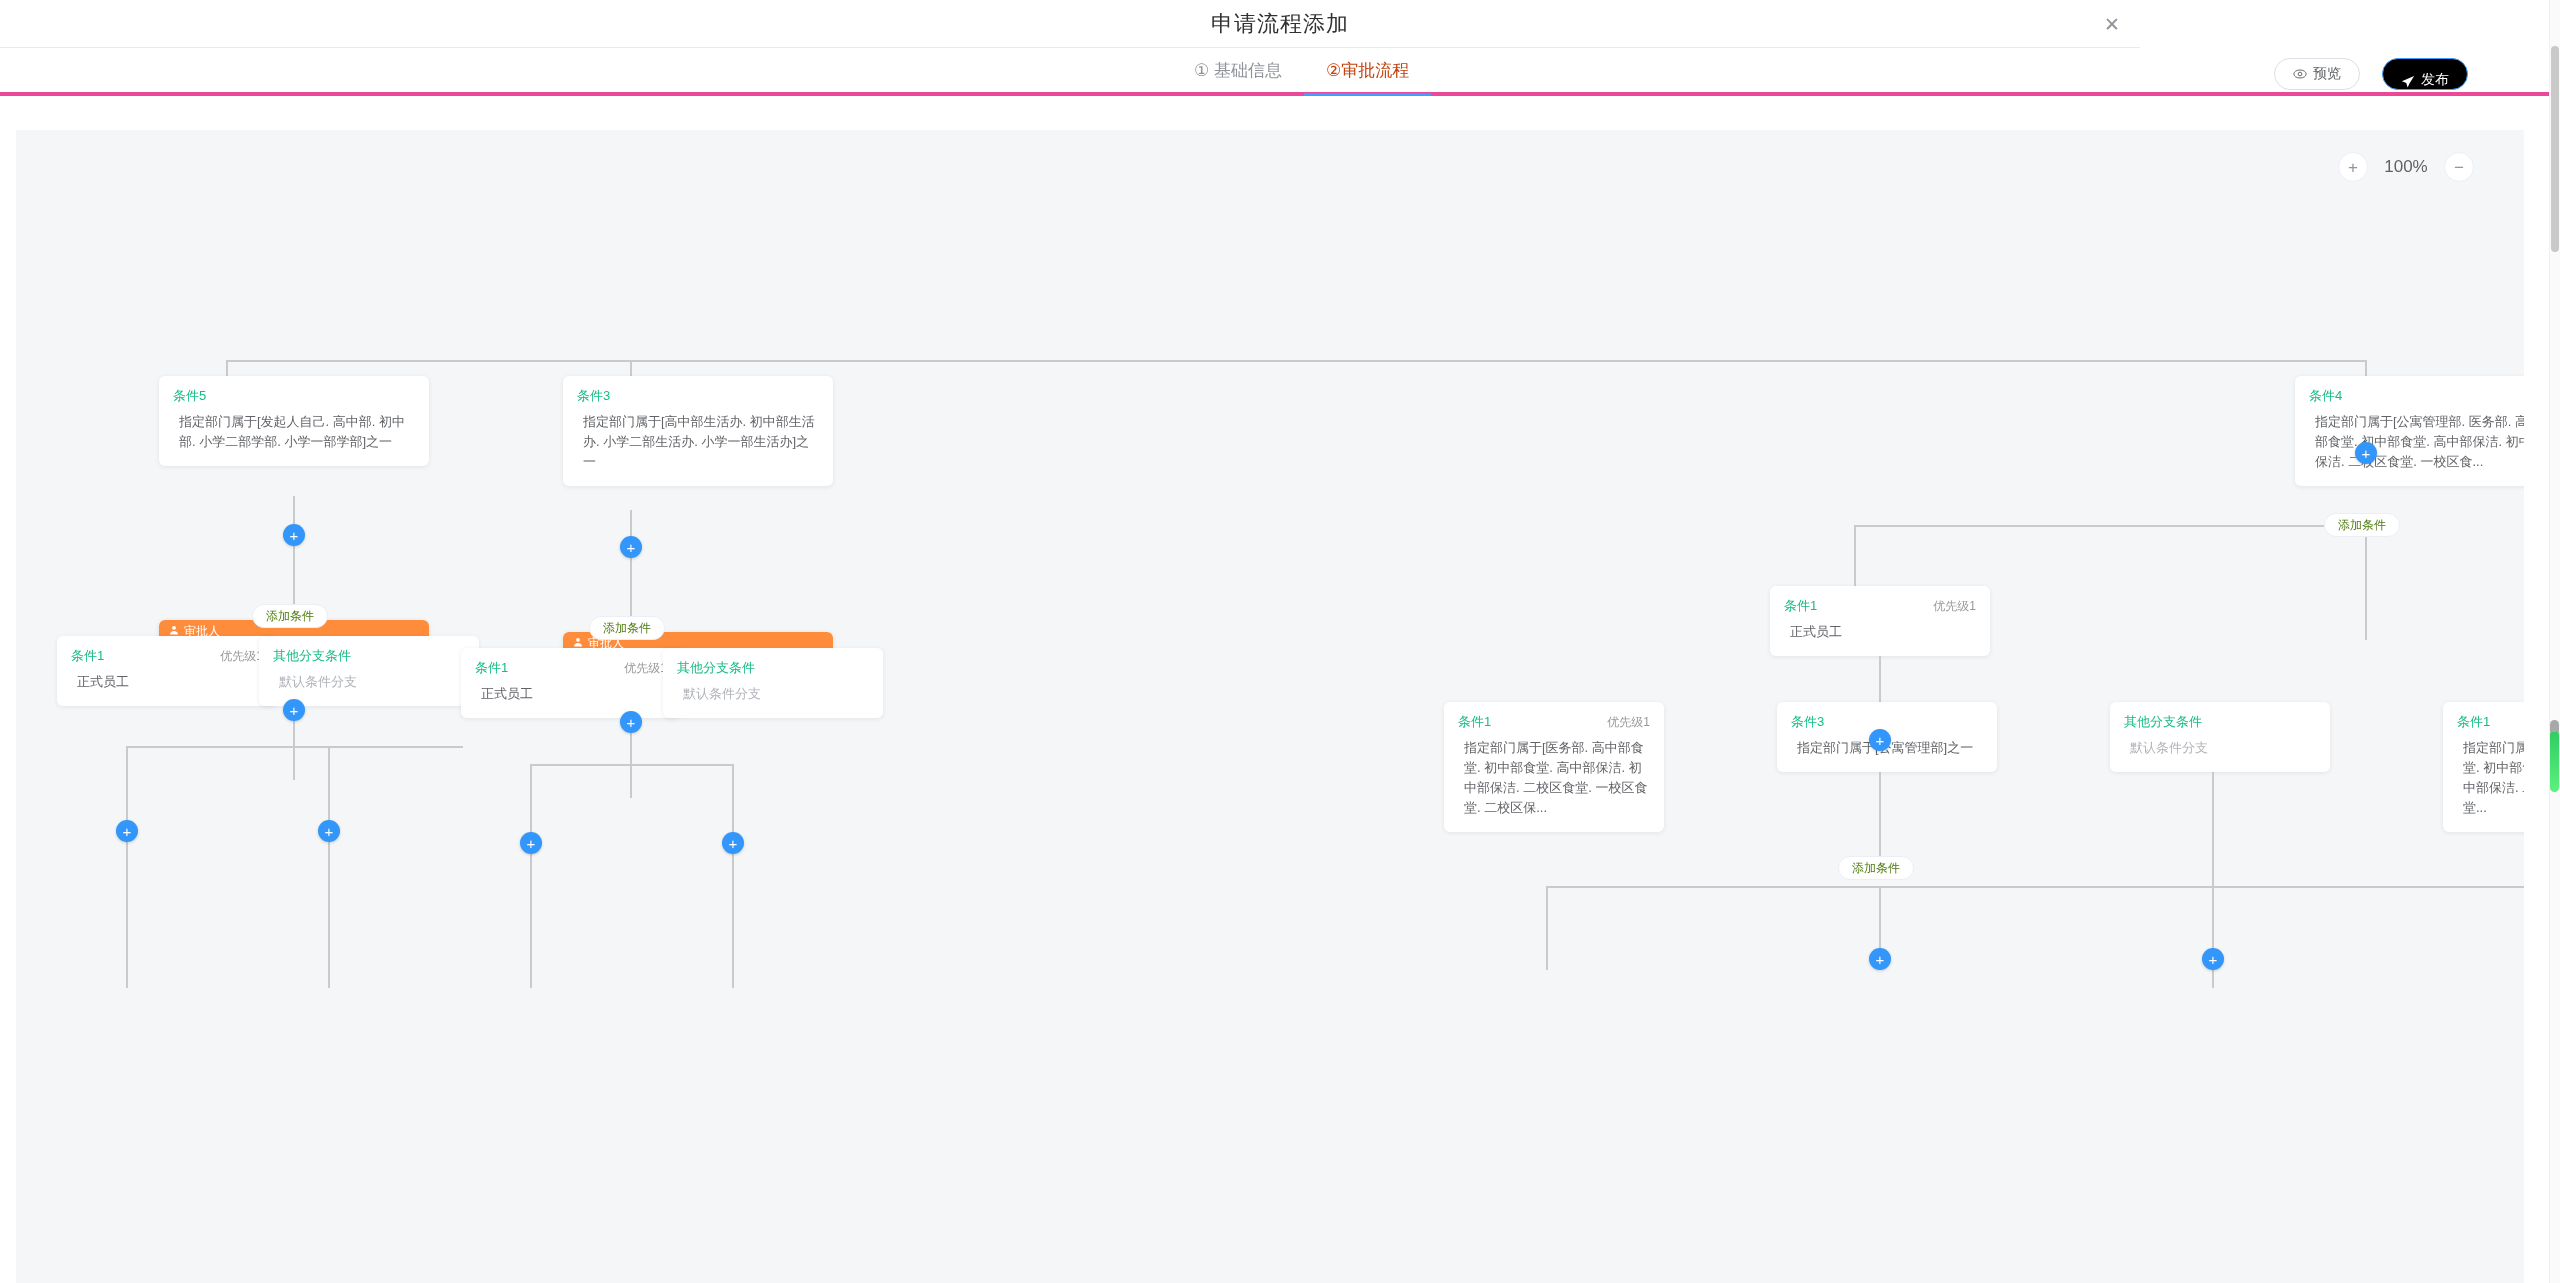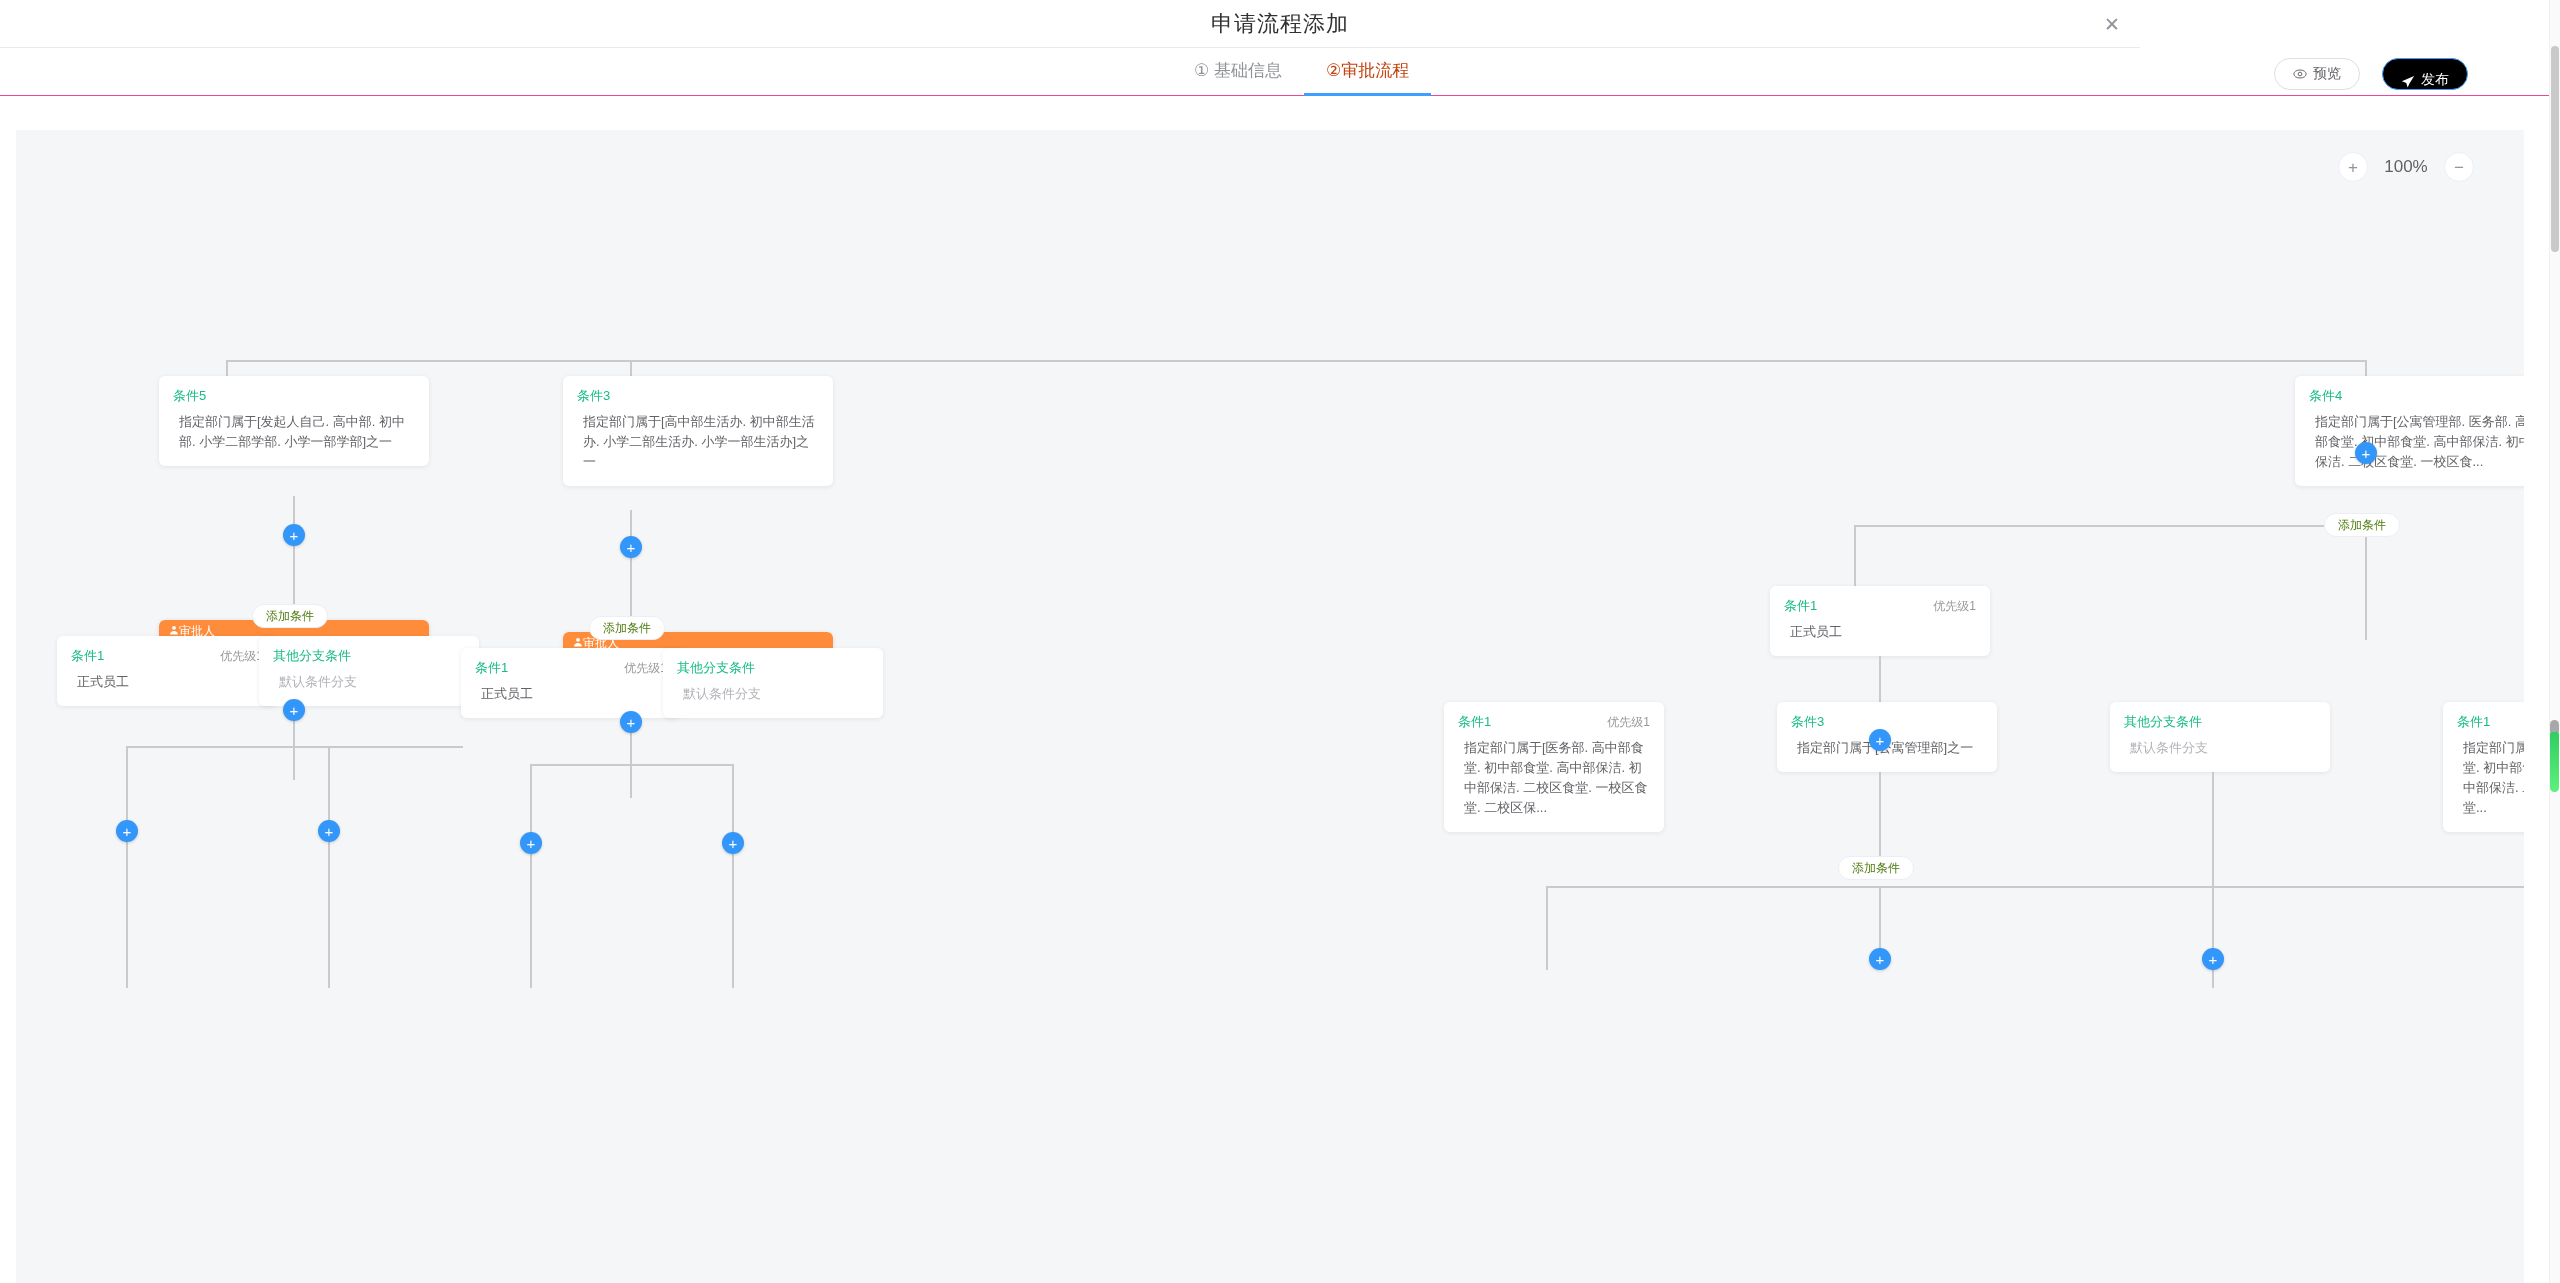--- a/index.html
+++ b/index.html
@@ -23,21 +23,21 @@
   }
   .close-btn {
     position: absolute; right: 12px; top: 8px; width: 32px; height: 32px;
     display: flex; align-items: center; justify-content: center;
     cursor: pointer; color: #909399; font-size: 19px; line-height: 1;
   }
 
   
   .tabbar {
     position: absolute; left: 0; top: 48px; width: 2560px; height: 48px;
-    background: #ffffff; border-bottom: 1px solid #ec4899;
+    background: #ffffff; border-bottom: 4px solid #ec4899;
   }
   .tabs {
     position: absolute; left: 1172px; top: 0; height: 48px;
     display: flex; gap: 0;
   }
   .tab {
     height: 48px; line-height: 46px; padding: 0 22px;
     font-size: 17px; color: #909399; cursor: pointer;
     border-bottom: 3px solid transparent; white-space: nowrap;
   }
@@ -95,21 +95,21 @@
   }
   .cond-body.placeholder { color: #b0b3b8; }
 
   .approver-card {
     background: #fff; border-radius: 6px; overflow: hidden;
     box-shadow: 0 1px 5px 0 rgba(0,0,0,.10);
     cursor: pointer;
   }
   .approver-head {
     background: #ff8c3a; color: #fff; height: 22px;
-    display: flex; align-items: center; 
+    display: flex; align-items: center; gap: 5px;
     padding: 0 10px; font-size: 12px;
   }
   .approver-body {
     height: 46px; display: flex; align-items: center; justify-content: space-between;
     padding: 0 12px 0 10px; font-size: 14px; color: #606266;
   }
   .chev { color: #c0c4cc; font-size: 15px; }
 
   .plus-btn {
     position: absolute; width: 22px; height: 22px; border-radius: 50%;

